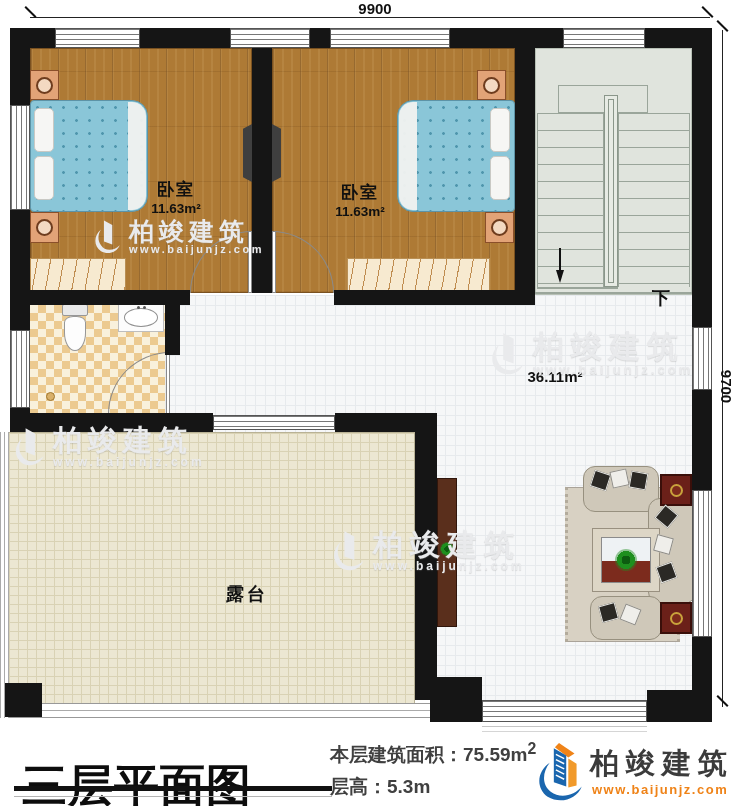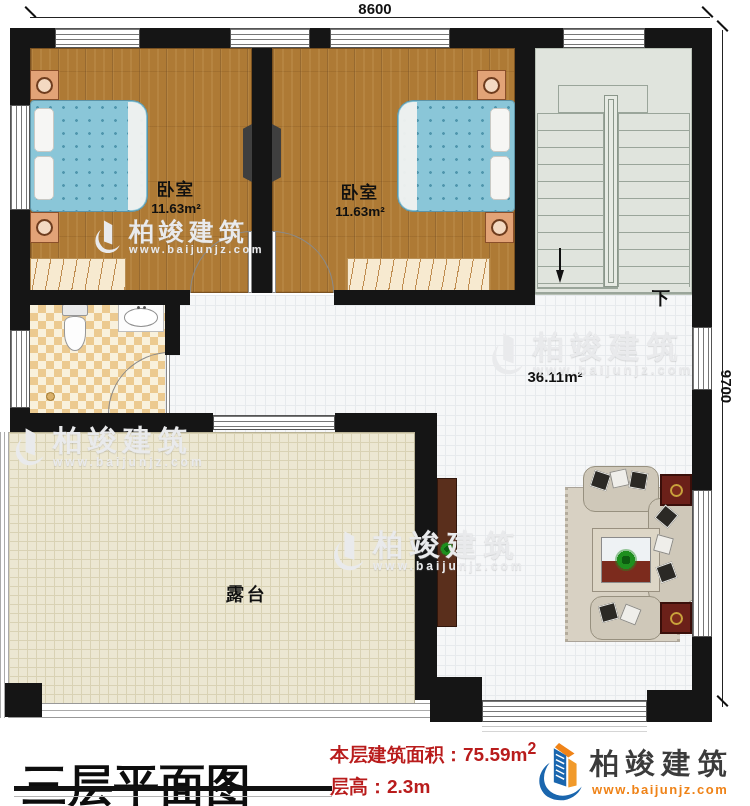--- a/index.html
+++ b/index.html
@@ -93,21 +93,21 @@
     color:#e9eaec; text-shadow:0 1px 1px rgba(140,140,140,.28); pointer-events:none; }
   .wm .txt { display:flex; flex-direction:column; line-height:1.05; }
   .wm .t1 { font-weight:bold; white-space:nowrap; }
   .wm .t2 { font-weight:bold; white-space:nowrap; }
 
   
   .tb-title { position:absolute; z-index:45; font-size:45px; font-weight:900; letter-spacing:1px; color:#0d0d0d;margin-top:28px; }
   .tb-rule-thick { position:absolute; z-index:45; background:#111; }
   .tb-rule-thin { position:absolute; z-index:45; background:#b4b4b4; }
   .tb-scale { position:absolute; z-index:45; font-size:29px; font-weight:600; color:#0d0d0d; letter-spacing:1px; }
-  .tb-line { position:absolute; z-index:45; font-size:19px; font-weight:600; color:#b91c1c; }
+  .tb-line { position:absolute; z-index:45; font-size:19px; font-weight:600; color:#404040; }
   .brand-name { position:absolute; z-index:45; font-size:29px; font-weight:900; letter-spacing:7px; color:#3b3b3b; white-space:nowrap; }
   .brand-url { position:absolute; z-index:45; font-size:13px; font-weight:bold; letter-spacing:1.5px; color:#ef8318; }
 </style>
 </head>
 <body>
 
 <div id="canvas">
 
   <div class="floor-tile" style="left:165px;top:295px;width:527px;height:405px;"></div>
   <div class="floor-wood" style="left:30px;top:48px;width:222px;height:245px;"></div>
@@ -245,21 +245,21 @@
     <div class="n">卧室</div>
     <div class="a">11.63m²</div>
   </div>
   <div class="solo-label" style="left:500px;top:368px;width:110px;font-size:15px;">36.11m²</div>
   <div class="solo-label" style="left:168px;top:582px;width:100px;font-size:18px;letter-spacing:3px;text-align:right;">露台</div>
   <div class="solo-label" style="left:648px;top:286px;width:26px;font-size:18px;">下</div>
 
   <div class="dim-line" style="left:30px;top:17px;width:680px;height:1px;"></div>
   <div class="tick" style="left:23px;top:11px;"></div>
   <div class="tick" style="left:700px;top:11px;"></div>
-  <div class="dim-text" style="left:330px;top:0;width:90px;">8600</div>
+  <div class="dim-text" style="left:330px;top:0;width:90px;">9900</div>
 
   <div class="dim-line" style="left:722px;top:30px;width:1px;height:677px;"></div>
   <div class="tick" style="left:715px;top:25px;"></div>
   <div class="tick" style="left:715px;top:700px;"></div>
   <div class="dim-text" style="left:698px;top:378px;width:56px;transform:rotate(90deg);">9700</div>
 
   <div class="wm" style="left:92px;top:218px;">
     <svg viewBox="0 0 40 48" width="30" height="38">
         <path d="M16 2 L27 8 L27 34 L16 30 Z" fill="currentColor"></path>
         <path d="M12 14 C2 22 2 36 12 43 C21 48 33 45 37 35 C29 43 17 43 12 35 C7 28 8 20 12 14 Z" fill="currentColor"></path>
@@ -299,21 +299,21 @@
       <div class="t2" style="font-size:12px;letter-spacing:3px;">www.baijunjz.com</div>
     </div>
   </div>
 
   <div class="tb-title" style="left:22px;top:728px;">三层平面图</div>
   <div class="tb-rule-thick" style="left:14px;top:786px;width:318px;height:5px;"></div>
   <div class="tb-rule-thin" style="left:14px;top:796px;width:318px;height:1px;"></div>
   <div class="tb-line" style="left:330px;top:740px;">
     <span>本层建筑面积：</span><span>75.59m</span><sup>2</sup>
   </div>
-  <div class="tb-line" style="left:330px;top:774px;">层高：2.3m</div>
+  <div class="tb-line" style="left:330px;top:774px;">层高：5.3m</div>
 
   <svg class="abs" style="left:533px;top:740px;z-index:45;" viewBox="0 0 50 60" width="52" height="62">
     <path d="M25 3 L40 13 L34 17 L21 7 Z" fill="#ef8318"></path>
     <path d="M20 8 L32 15 L32 45 L20 41 Z" fill="#1a66ae"></path>
     <path d="M34 18 L42 23 L42 44 L34 46 Z" fill="#f19a2b"></path>
     <g stroke="#ffffff" stroke-width="1.4">
       <line x1="22" y1="14" x2="30" y2="18"></line>
         <line x1="22" y1="19" x2="30" y2="23"></line>
       <line x1="22" y1="24" x2="30" y2="28"></line>
         <line x1="22" y1="29" x2="30" y2="33"></line>

